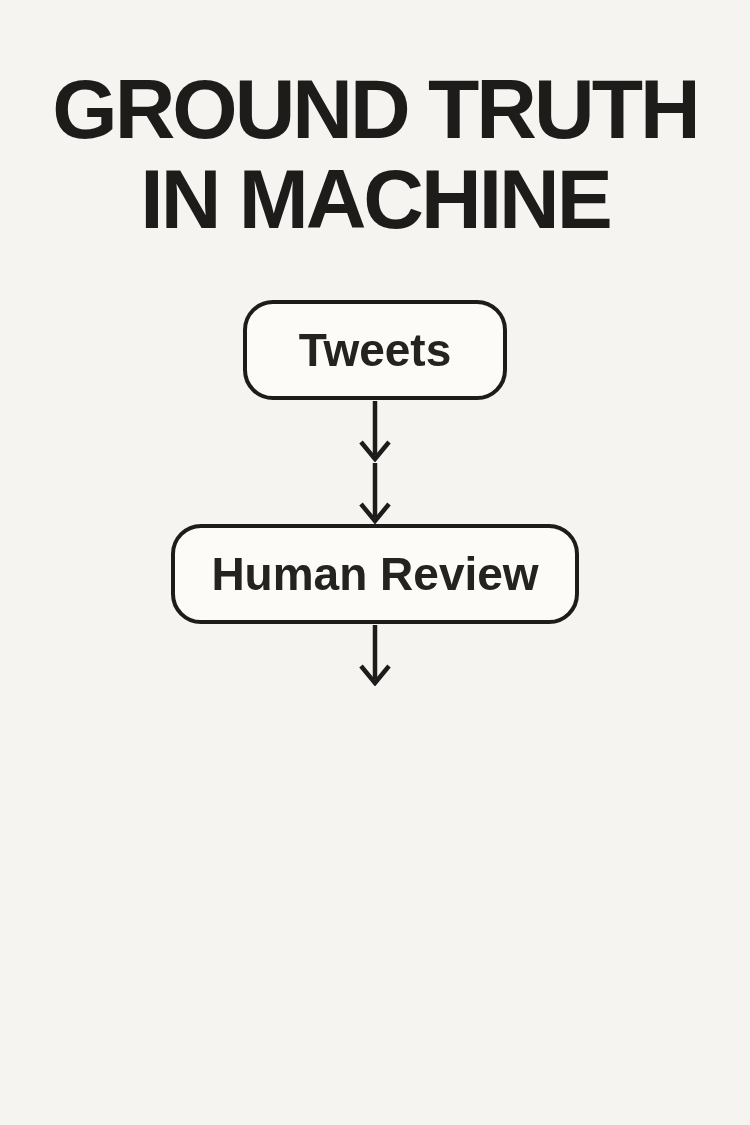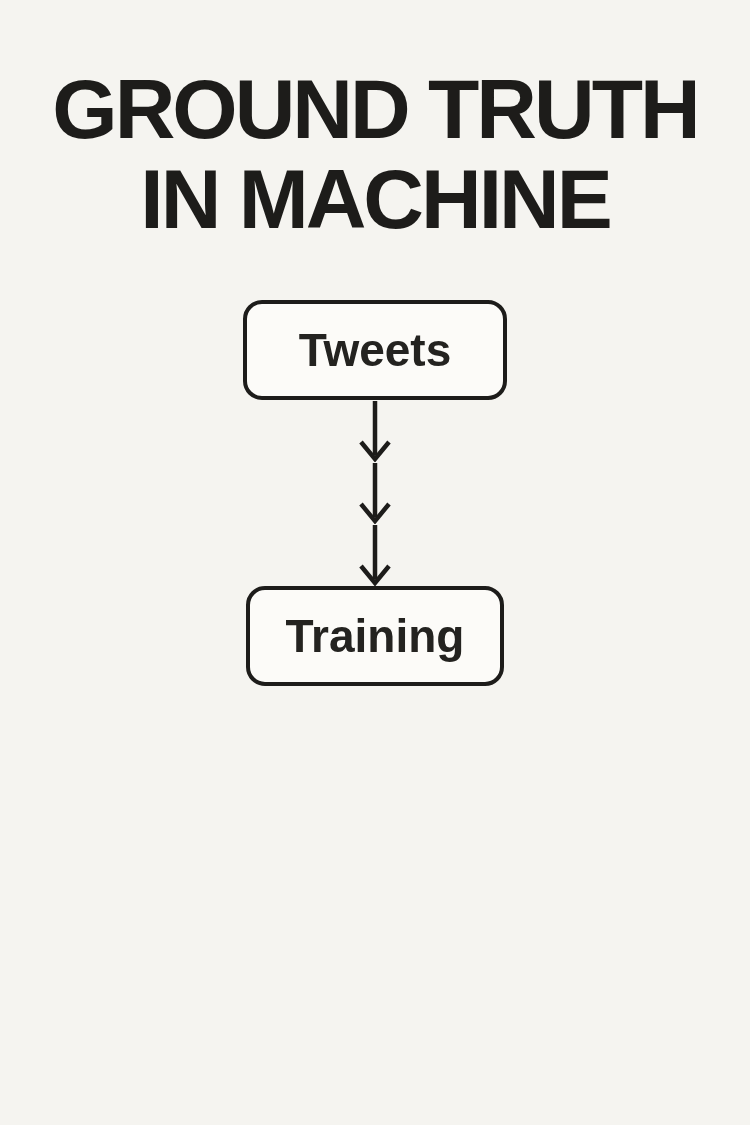--- a/index.html
+++ b/index.html
@@ -23,21 +23,21 @@
     color: #1d1c1a;
   }
   .title .line { display: block; }
   .flow {
     margin-top: 56px;
     display: flex; flex-direction: column; align-items: center;
   }
   .node {
     background: #fcfbf8;
     border: 4px solid #1d1c1a;
-    border-radius: 19px;
+    border-radius: 30px;
     color: #242320;
     font-size: 46px;
     font-weight: 700;
     line-height: 50px;
     padding: 21px 36px;
     text-align: center;
     display: flex; align-items: center; justify-content: center;
   }
   .node-tweets       { min-width: 264px; }
   .node-pseudo-label { min-width: 330px; }
@@ -71,24 +71,24 @@
       <path d="M20 1 L20 55"></path>
       <path d="M6 42 L20 59 L34 42"></path>
     </svg>
 
 
     <svg class="arrow" viewBox="0 0 40 62" aria-hidden="true">
       <path d="M20 1 L20 55"></path>
       <path d="M6 42 L20 59 L34 42"></path>
     </svg>
 
+    <div class="node node-human-review">
+      <span>Human Review</span>
+    </div>
 
     <svg class="arrow" viewBox="0 0 40 62" aria-hidden="true">
       <path d="M20 1 L20 55"></path>
       <path d="M6 42 L20 59 L34 42"></path>
     </svg>
 
-    <div class="node node-training">
-      <span>Training</span>
-    </div>
 
   </div>
 </div>
 
 </body></html>

